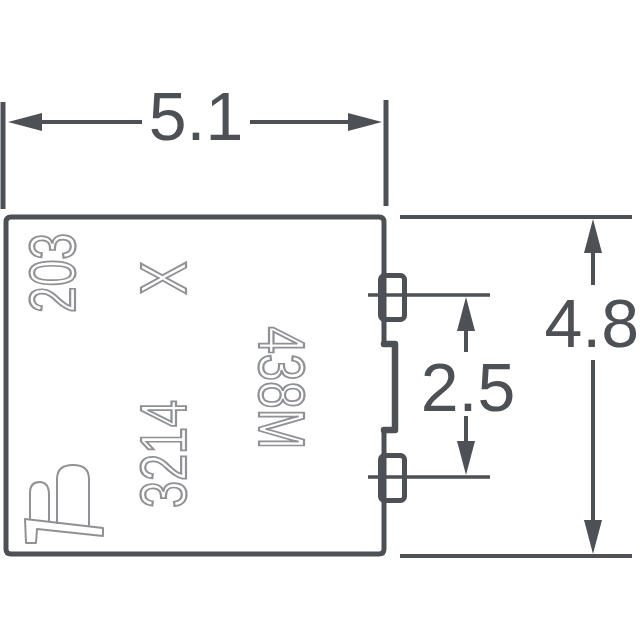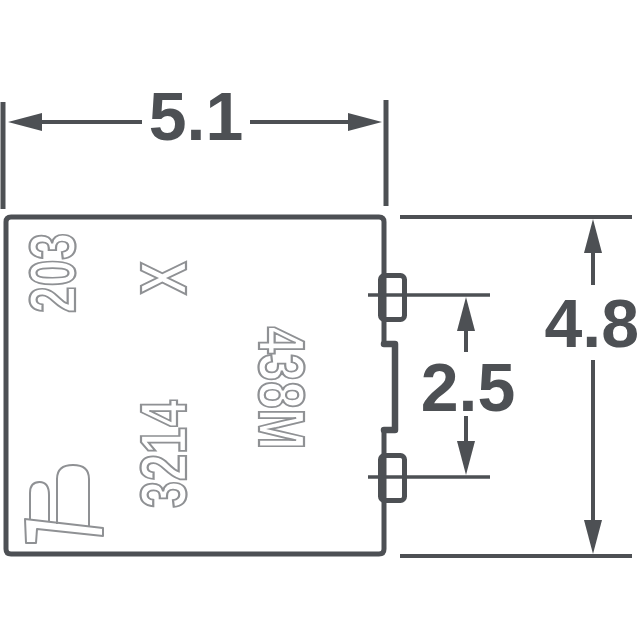--- a/index.html
+++ b/index.html
@@ -7,21 +7,20 @@
     padding: 0;
     background: #ffffff;
     font-family: "Liberation Sans", sans-serif;
   }
   #canvas {
     position: relative;
     width: 640px;
     height: 640px;
     background: #ffffff;
     overflow: hidden;
-    font-weight: bold;
   }
   #drawing-svg {
     position: absolute;
     left: 0;
     top: 0;
   }
   .dim-text {
     fill: #4d5054;
     font-size: 68px;
     font-family: "Liberation Sans", sans-serif;

